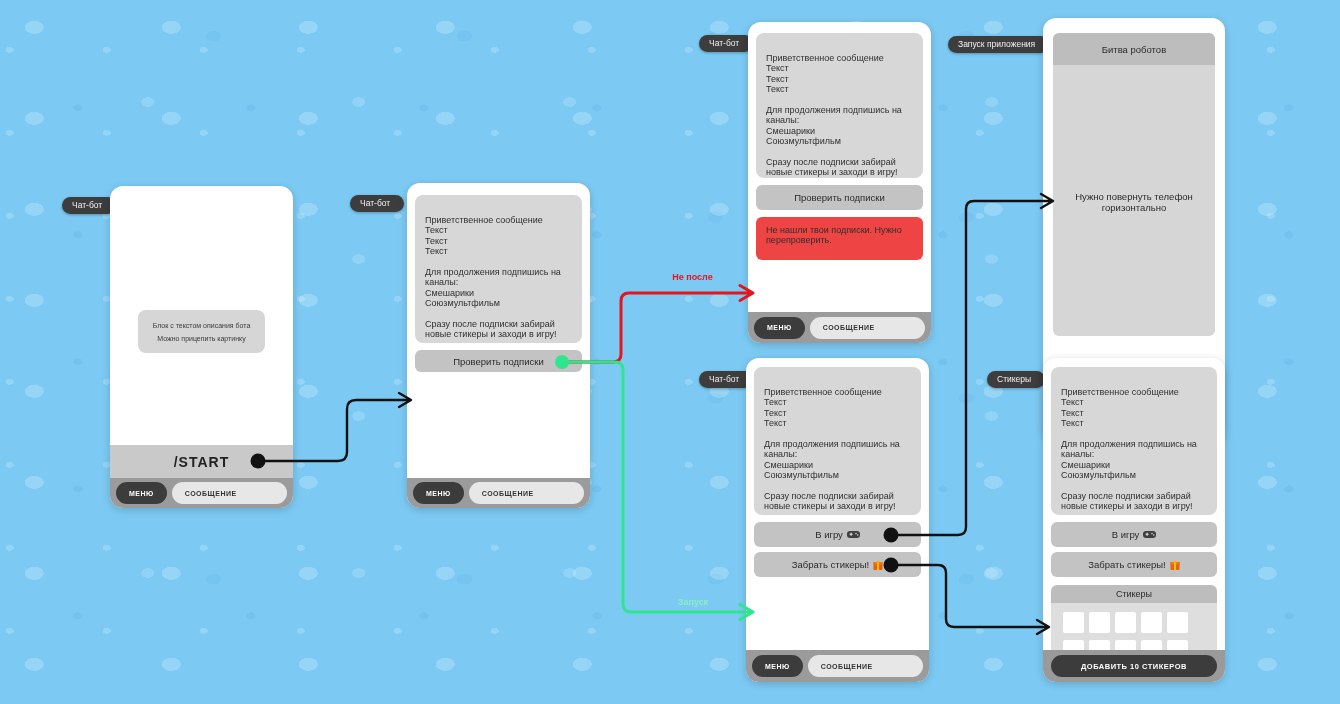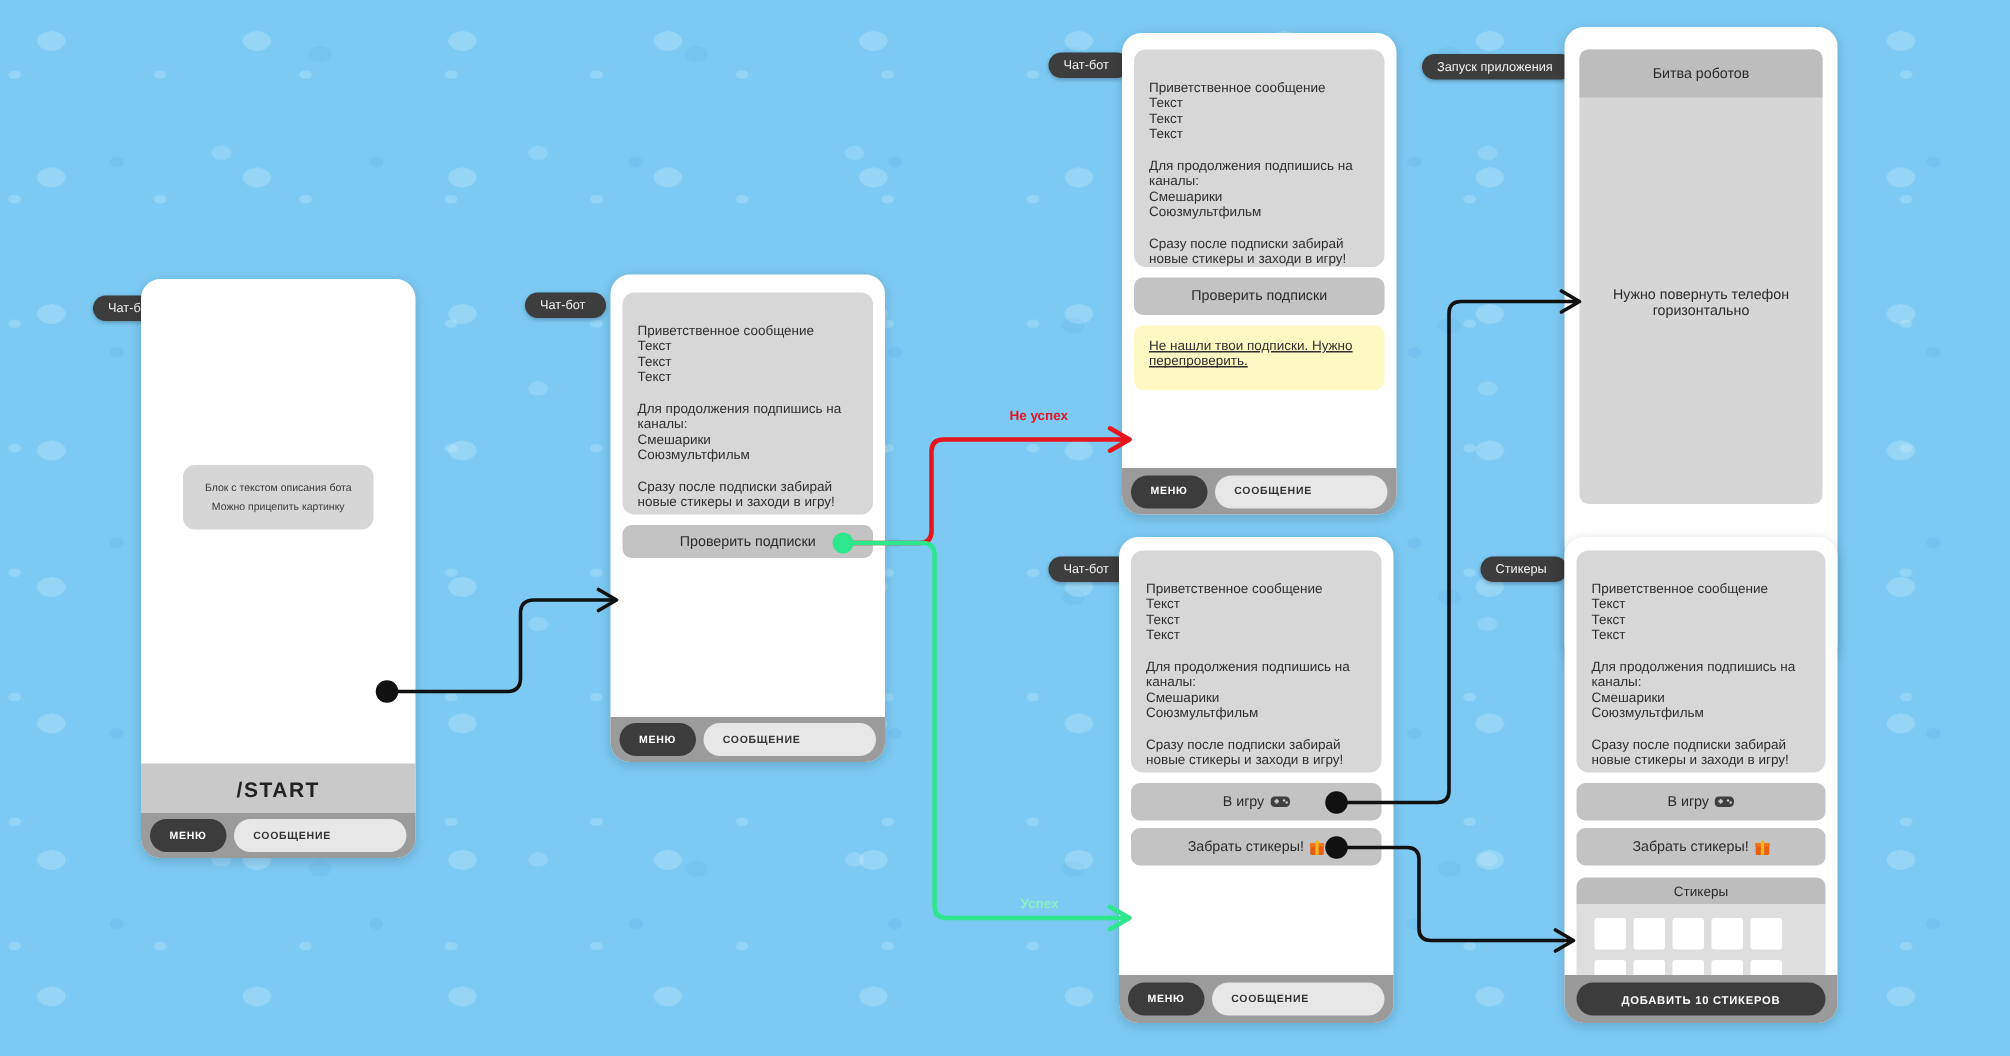--- a/index.html
+++ b/index.html
@@ -30,22 +30,22 @@
   .msg-block{
     position:absolute;left:8px;right:8px;background:#d7d7d7;border-radius:8px;
     padding:20px 10px;font-size:9px;line-height:10.4px;color:#2f2f2f;box-sizing:border-box;
   }
   .btn{
     position:absolute;left:8px;right:8px;height:25px;background:#c3c3c3;border-radius:6px;
     display:flex;align-items:center;justify-content:center;gap:4px;
     font-size:9.5px;color:#2b2b2b;
   }
   .info-block{
-    position:absolute;left:8px;right:8px;background:#fef9c3;border-radius:6px;
-    padding:8px 10px;font-size:9px;line-height:10.4px;color:#2f2f2f;box-sizing:border-box;text-decoration:underline;
+    position:absolute;left:8px;right:8px;background:#ef4444;border-radius:6px;
+    padding:8px 10px;font-size:9px;line-height:10.4px;color:#2f2f2f;box-sizing:border-box;
   }
   .bottom-strip{
     position:absolute;left:0;right:0;bottom:0;height:30px;background:#9b9b9b;
     border-radius:0 0 13px 13px;display:flex;align-items:center;padding:0 6px;gap:5px;
     box-sizing:border-box;z-index:3;
   }
   .menu-pill{
     background:#3c3c3c;color:#fff;font-weight:bold;font-size:7px;letter-spacing:.5px;
     border-radius:11px;height:22px;display:flex;align-items:center;padding:0 13px;flex:0 0 auto;
   }
@@ -105,21 +105,21 @@
 
 <div id="stage">
 
   <div class="tag" style="left:62px;top:197px">Чат-бот</div>
   <div class="tag" style="left:350px;top:195px">Чат-бот</div>
   <div class="tag" style="left:699px;top:35px">Чат-бот</div>
   <div class="tag" style="left:948px;top:36px">Запуск приложения</div>
   <div class="tag" style="left:699px;top:371px">Чат-бот</div>
   <div class="tag" style="left:987px;top:371px">Стикеры</div>
 
-  <div class="phone" style="left:94px;top:186px;width:183px;height:386px">
+  <div class="phone" style="left:110px;top:186px;width:183px;height:322px">
     <div class="desc-block pre">Блок с текстом описания бота
 Можно прицепить картинку</div>
     <div class="start-bar">/START</div>
     <div class="bottom-strip">
       <div class="menu-pill">МЕНЮ</div>
       <div class="msg-input">СООБЩЕНИЕ</div>
     </div>
   </div>
 
   <div class="phone" style="left:407px;top:183px;width:183px;height:325px">
@@ -261,22 +261,22 @@
           <div class="sticker-slot"></div>
           <div class="sticker-slot"></div>
         </div>
       </div>
     </div>
     <div class="cta-strip">
       <div class="cta-btn">ДОБАВИТЬ 10 СТИКЕРОВ</div>
     </div>
   </div>
 
-  <div class="arrow-label" id="label-fail">Не успех</div>
-  <div class="arrow-label" id="label-success">Успех</div>
+  <div class="arrow-label" id="label-fail">Не после</div>
+  <div class="arrow-label" id="label-success">Запуск</div>
 
   <svg id="arrows" width="1340" height="704" viewBox="0 0 1340 704">
     <g fill="none" stroke-linecap="round" stroke-linejoin="round">
       <path stroke-width="2.4" d="M258 461 H338 Q347 461 347 452 V409 Q347 400 356 400 H408 M399 393 L411 400 L399 407" stroke="#111111"></path>
       <path stroke-width="3" d="M562 362 H613 Q621 362 621 354 V301 Q621 293 629 293 H750 M740 285.5 L753 293 L740 300.5" stroke="#e8141c"></path>
       <path stroke-width="3" d="M562 362 H615 Q623 362 623 370 V604 Q623 612 631 612 H750 M740 604.5 L753 612 L740 619.5" stroke="#2ee68c"></path>
       <path stroke-width="2.4" d="M891 535 H958 Q966 535 966 527 V209 Q966 201 974 201 H1050 M1041 194 L1053 201 L1041 208" stroke="#111111"></path>
       <path stroke-width="2.4" d="M891 565 H938 Q946 565 946 573 V619 Q946 627 954 627 H1046 M1037 620 L1049 627 L1037 634" stroke="#111111"></path>
     </g>
     <circle cx="258" cy="461" r="7.5" fill="#111111"></circle>

